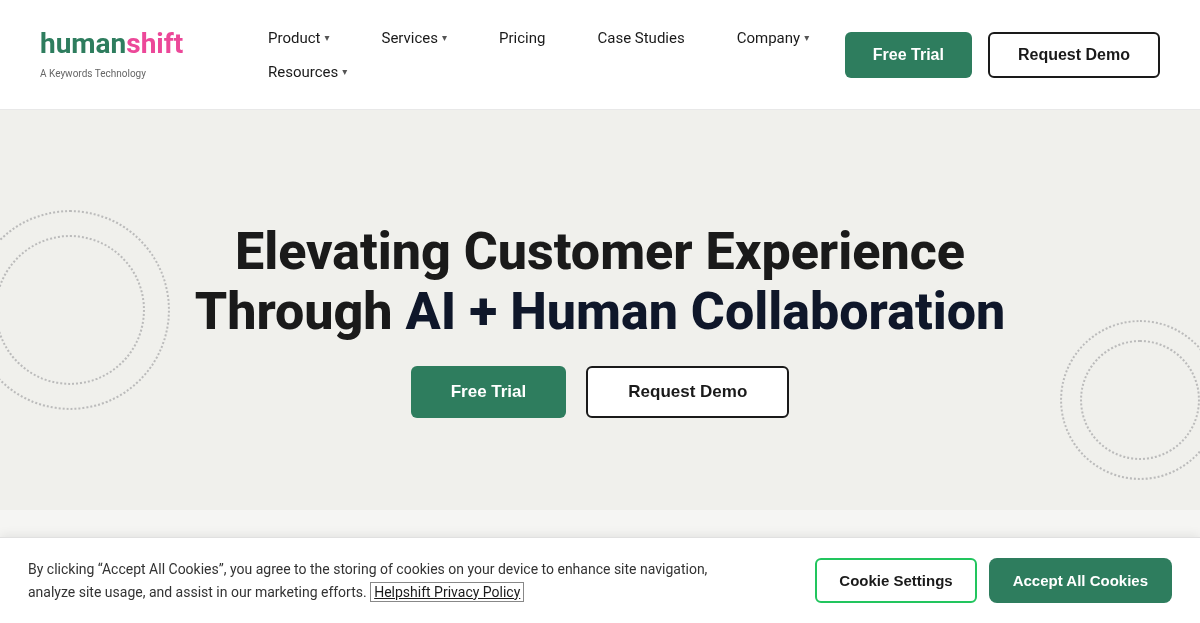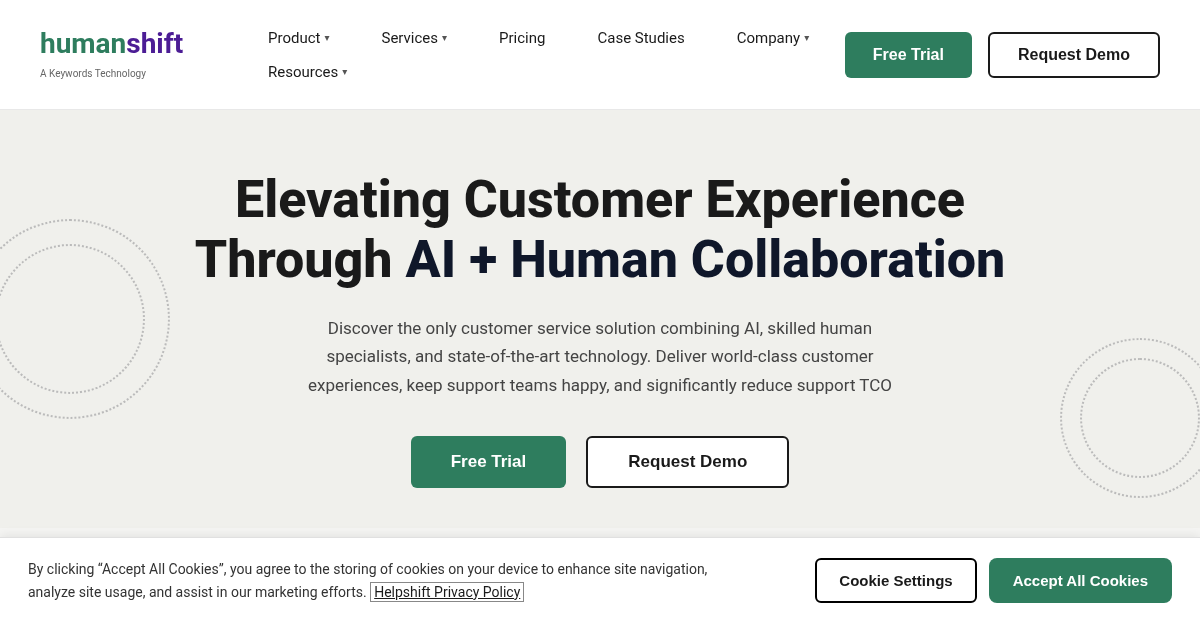--- a/index.html
+++ b/index.html
@@ -277,21 +277,21 @@
     .cookie-actions {
       display: flex;
       gap: 12px;
       align-items: center;
       flex-shrink: 0;
     }
 
     .btn-cookie-settings {
       background: #ffffff;
       color: #1a1a1a;
-      border: 2px solid #000000;
+      border: 2px solid #22c55e;
       border-radius: 6px;
       padding: 12px 22px;
       font-size: 15px;
       font-weight: 600;
       cursor: pointer;
       white-space: nowrap;
     }
 
     .btn-accept-cookies {
       background: #2e7d5e;
@@ -304,21 +304,21 @@
       cursor: pointer;
       white-space: nowrap;
     }
   </style>
 </head>
 <body>
 
 <nav class="navbar">
   <div class="logo-area">
     <div class="logo-text">
-      <span>human</span><span style="color:#4c1d95;">shift</span>
+      <span>human</span><span style="color:#ec4899;">shift</span>
     </div>
     <div class="logo-sub">A Keywords Technology</div>
   </div>
 
   <div class="nav-links">
     <div class="nav-row-1">
       <a class="nav-item">
         <span>Product</span>
         <span class="chevron">▾</span>
       </a>
@@ -352,21 +352,20 @@
 </nav>
 
 <section class="hero">
   <div class="deco-left"></div>
   <div class="deco-right"></div>
 
   <h1 class="hero-title">
     <span>Elevating Customer Experience</span><br>
     <span>Through </span><span class="highlight">AI + Human Collaboration</span>
   </h1>
-  <p class="hero-subtitle">Discover the only customer service solution combining AI, skilled human specialists, and state-of-the-art technology. Deliver world-class customer experiences, keep support teams happy, and significantly reduce support TCO</p>
   <div class="hero-actions">
     <button class="hero-btn-trial">Free Trial</button>
     <button class="hero-btn-demo">Request Demo</button>
   </div>
 </section>
 
 <div class="cookie-banner">
   <div class="cookie-text">
     <span>By clicking “Accept All Cookies”, you agree to the storing of cookies on your device to enhance site navigation, analyze site usage, and assist in our marketing efforts.</span>
     <a class="cookie-link">Helpshift Privacy Policy</a>

